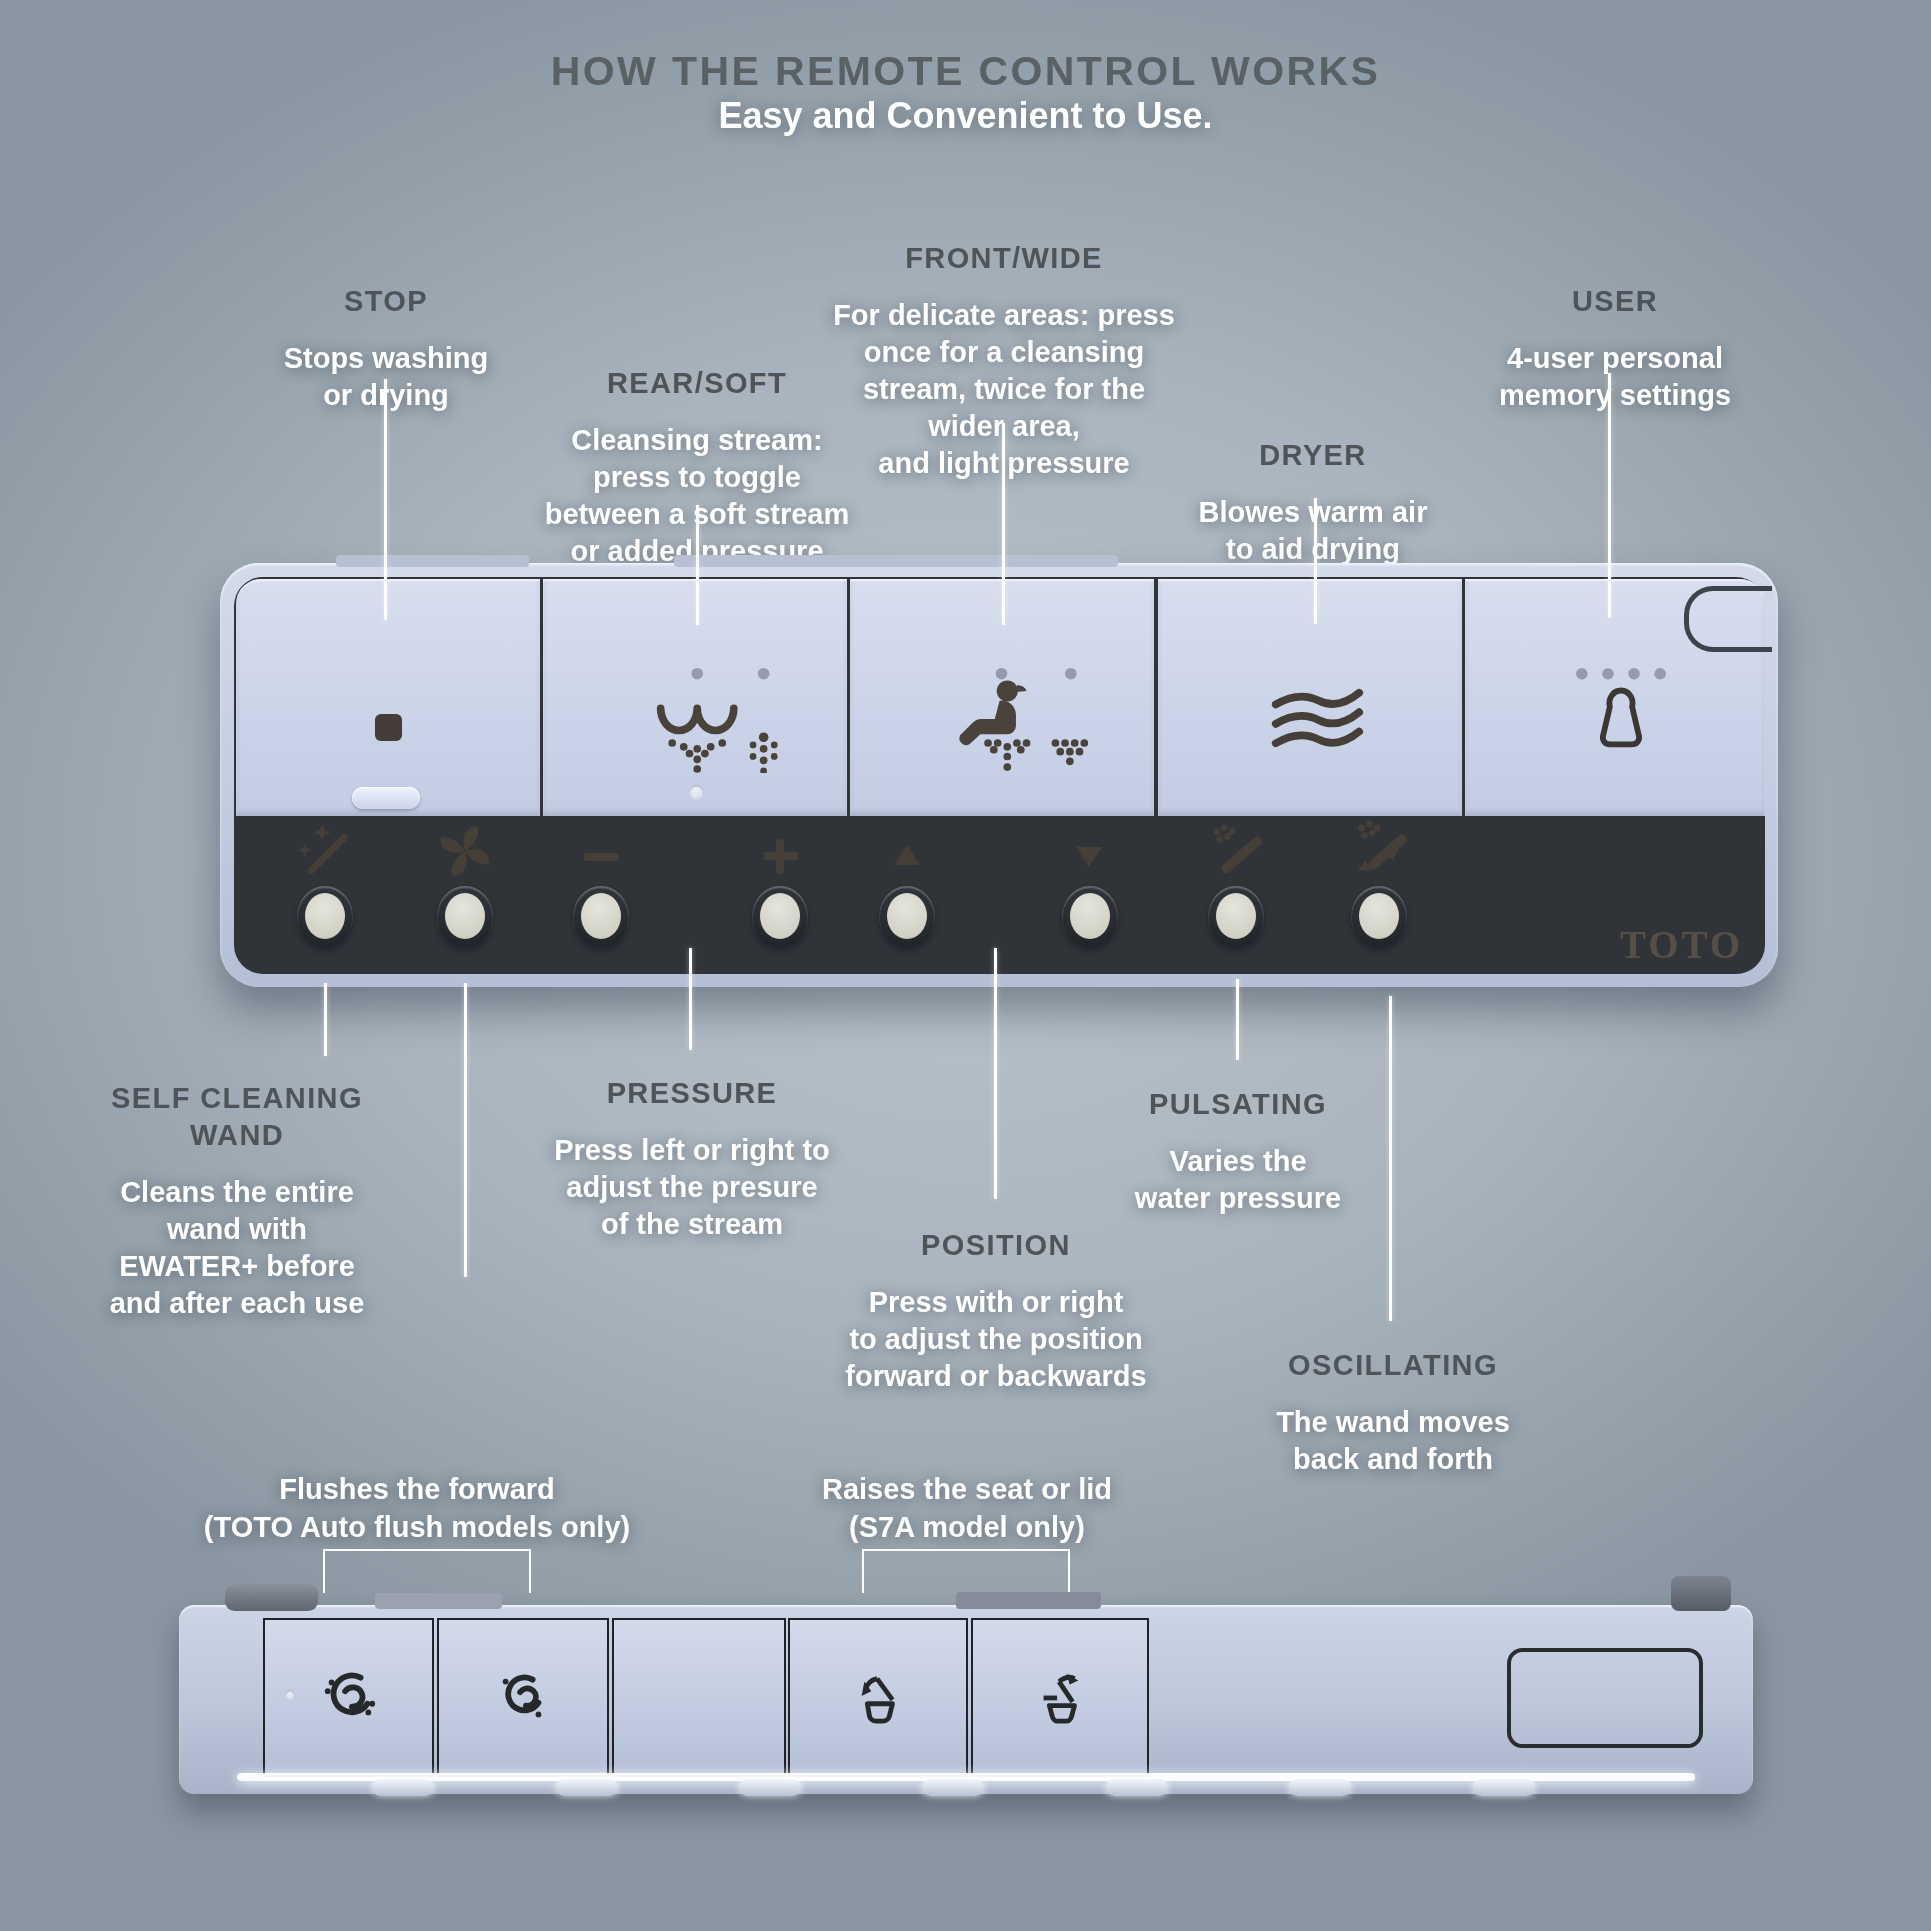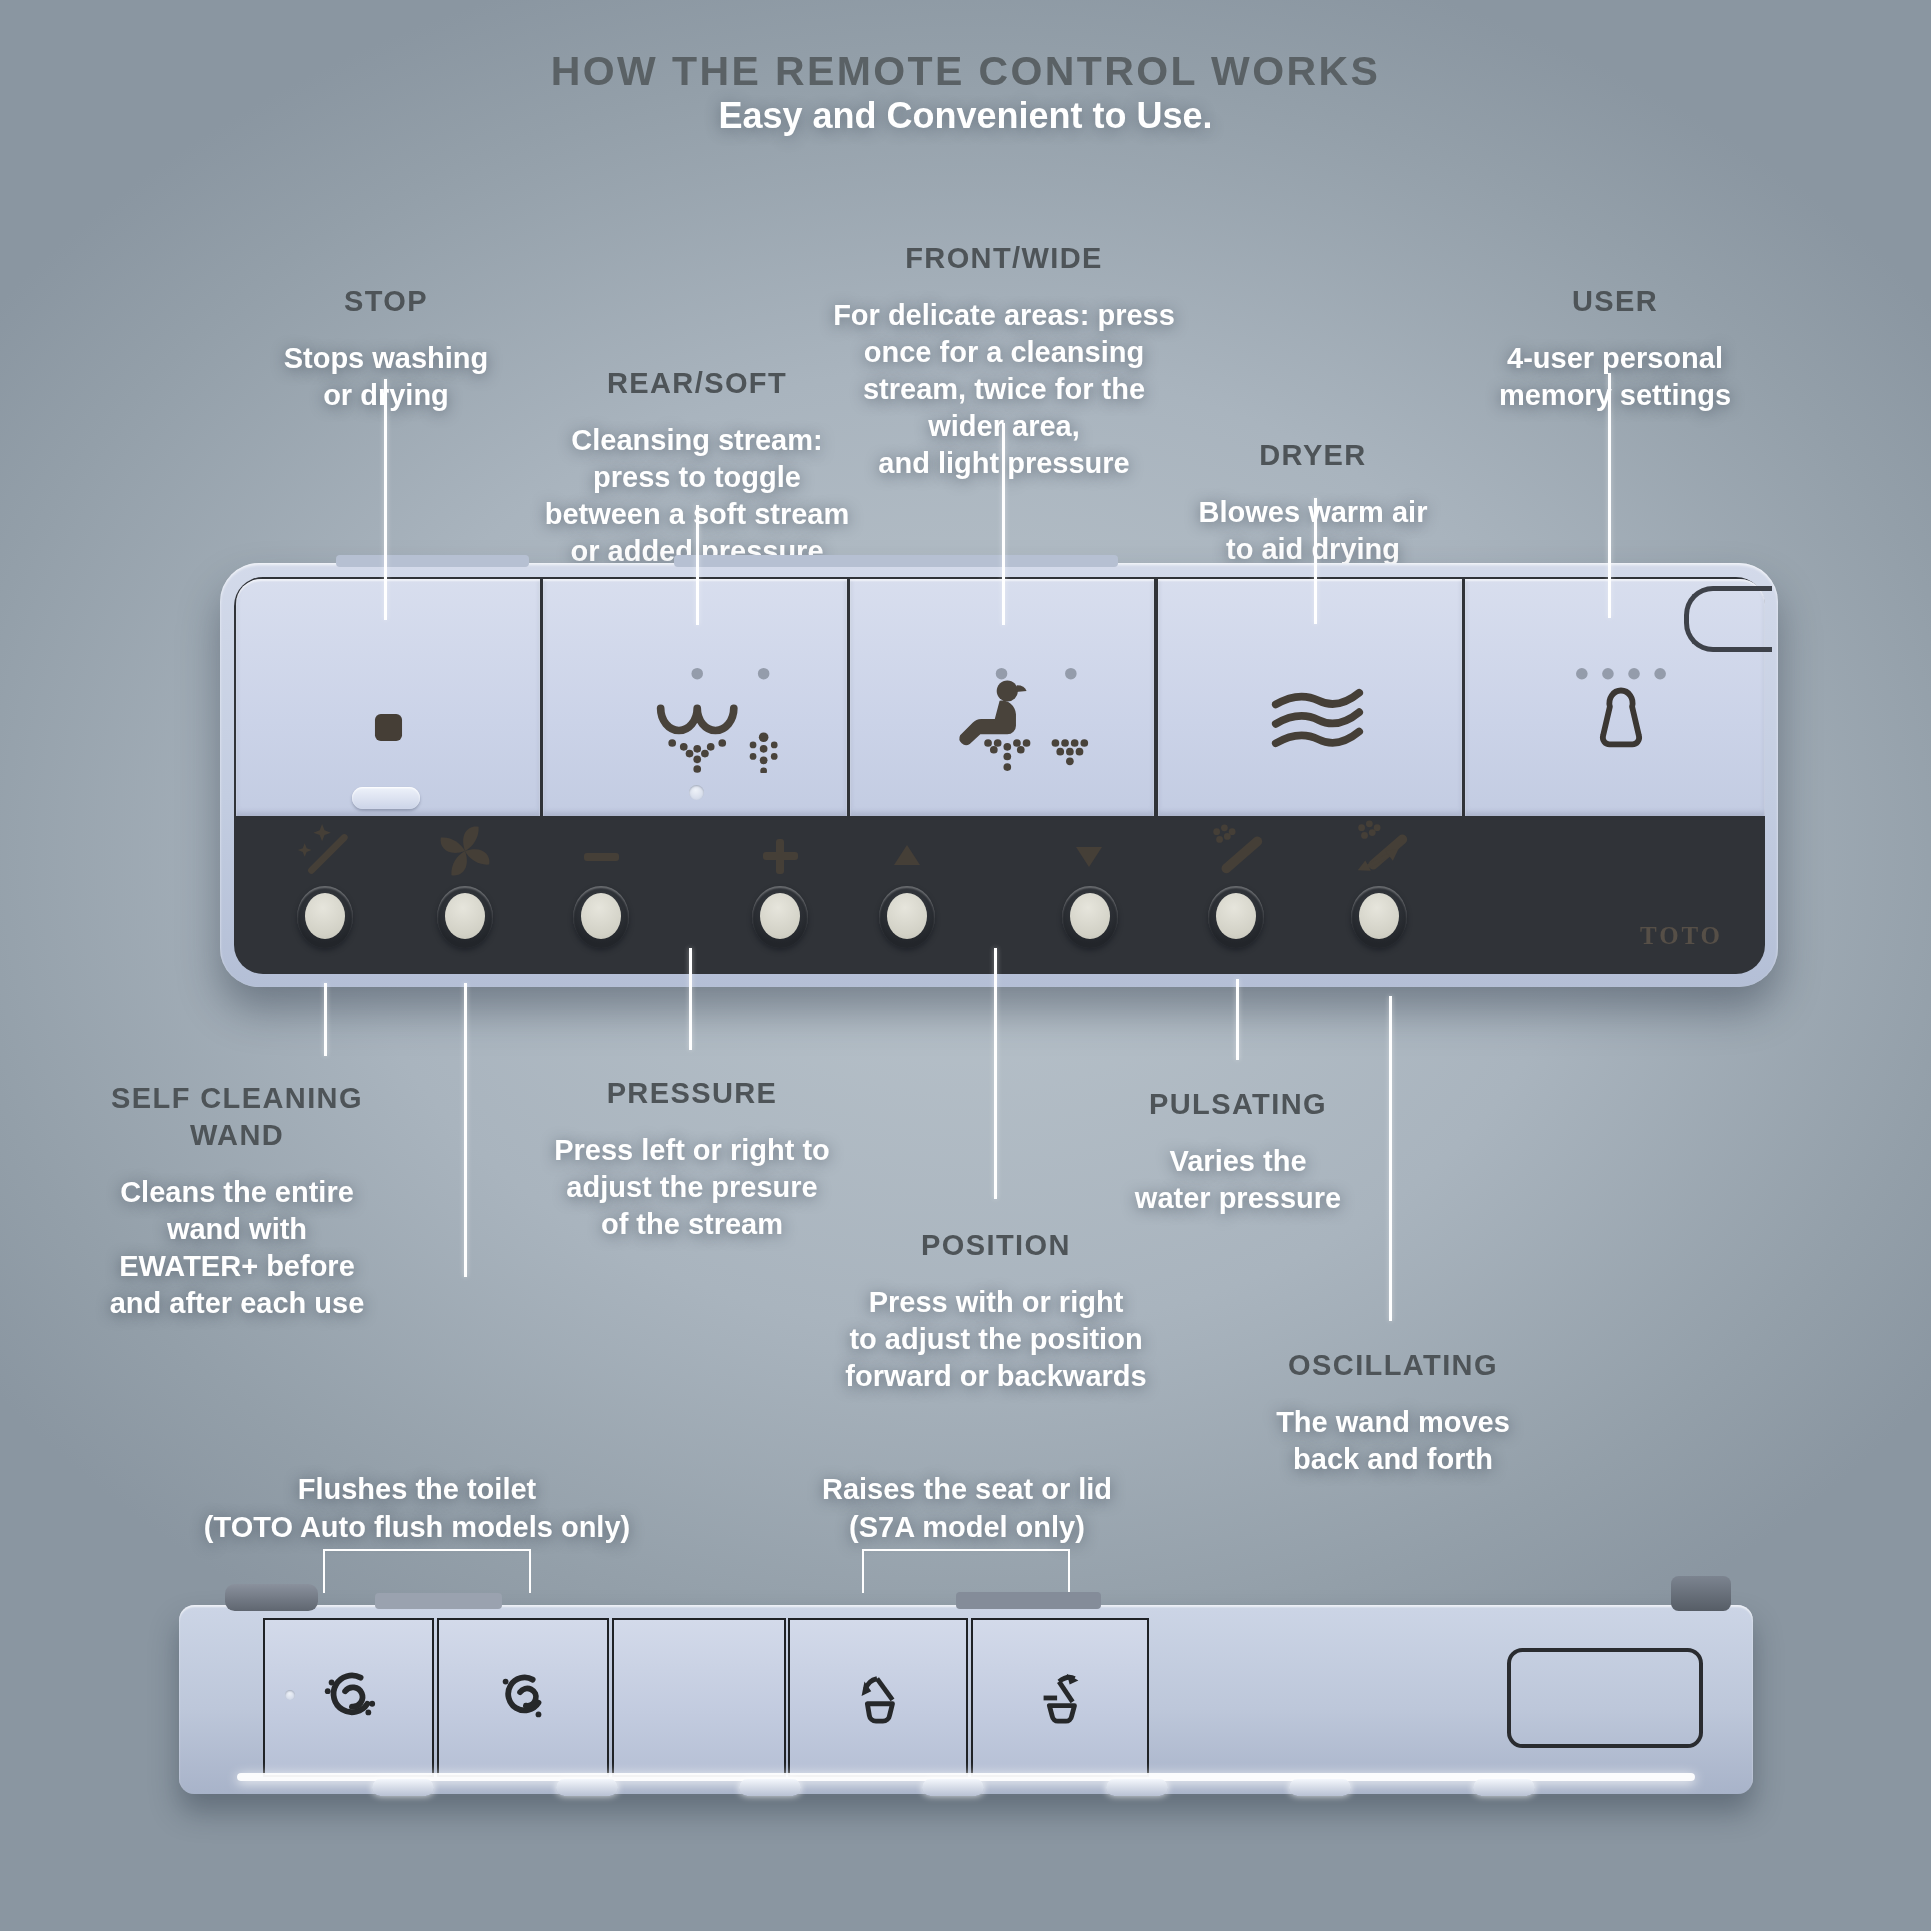--- a/index.html
+++ b/index.html
@@ -31,21 +31,21 @@
   .rb:after{content:"";position:absolute;left:7.7px;top:6.8px;right:7.7px;bottom:8.7px;border-radius:50%;
     background:radial-gradient(circle at 45% 32%,#e6e5dc 0%,#d2d1c6 70%,#c2c1b6 100%);}
   .icn{position:absolute;}
   .tri-up{width:0;height:0;border-left:13.5px solid transparent;border-right:13.5px solid transparent;border-bottom:20px solid #453f37;}
   .tri-dn{width:0;height:0;border-left:13.5px solid transparent;border-right:13.5px solid transparent;border-top:20px solid #453f37;}
   .minus-bar{width:35px;height:7.7px;background:#453f37;border-radius:2.9px;}
   .plus-ic{width:39px;height:39px;}
   .plus-ic:before{content:"";position:absolute;left:1.9px;top:15.4px;width:35px;height:7.7px;background:#453f37;border-radius:2.9px;}
   .plus-ic:after{content:"";position:absolute;left:15.4px;top:1.9px;width:7.7px;height:35px;background:#453f37;border-radius:2.9px;}
   #toto-logo{position:absolute;left:1365px;top:359px;width:193px;text-align:center;
-    font-family:"Liberation Serif",serif;font-weight:700;font-size:25px;letter-spacing:2.9px;color:#564f47;}
+    font-family:"Liberation Serif",serif;font-weight:700;font-size:39px;letter-spacing:2.9px;color:#564f47;}
   .notch{position:absolute;left:1464px;top:23px;width:83px;height:56px;border:5.8px solid #3e424a;border-right:none;border-radius:29px 0 0 29px;}
   .stop-pill{position:absolute;left:132px;top:224px;width:68px;height:22px;border-radius:11.6px;
     background:linear-gradient(180deg,#eef2fa,#ccd4e8);box-shadow:0 1.9px 2.9px rgba(90,100,125,.45), inset 0 1px 1.9px #fff;}
   .led{position:absolute;border-radius:50%;background:radial-gradient(circle at 45% 35%,#eef2f8,#cbd3e4);box-shadow:inset 0 1px 1.9px rgba(120,130,150,.6);}
   
   #remote-side{position:absolute;left:179px;top:1605px;width:1574px;height:189px;
     background:linear-gradient(180deg,#ccd5e6 0%,#bdc7da 55%,#a8b3c9 100%);
     border-radius:15.4px;box-shadow:0 17.4px 29px rgba(24,34,50,.34), inset 0 1.9px 1.9px rgba(255,255,255,.65);}
   .knob{position:absolute;}
   .sb{position:absolute;top:12.6px;height:159px;border:2.9px solid #1f2226;display:flex;align-items:center;justify-content:center;
@@ -260,21 +260,21 @@
     <div class="t">PULSATING</div>
     <div class="d">Varies the
 water pressure</div>
   </div>
   <div class="co" style="left:1190px;top:1327px;width:406px">
     <div class="t">OSCILLATING</div>
     <div class="d">The wand moves
 back and forth</div>
   </div>
 
-  <div class="note" style="left:166px;top:1471px;width:502px">Flushes the toilet
+  <div class="note" style="left:166px;top:1471px;width:502px">Flushes the forward
 (TOTO Auto flush models only)</div>
   <div class="note" style="left:716px;top:1471px;width:502px">Raises the seat or lid
 (S7A model only)</div>
   <div class="bracket" style="left:323px;top:1549px;width:204px;height:42px"></div>
   <div class="bracket" style="left:862px;top:1549px;width:204px;height:42px"></div>
 
   <div id="remote-side">
     <div class="knob" style="left:46px;top:-21px;width:93px;height:27px;background:linear-gradient(180deg,#8a919d,#5f6670);border-radius:9.7px"></div>
     <div class="knob" style="left:196px;top:-11.6px;width:127px;height:15.4px;background:#9aa2af;border-radius:3.9px"></div>
     <div class="knob" style="left:777px;top:-13.5px;width:145px;height:17.4px;background:#848c99;border-radius:3.9px"></div>

